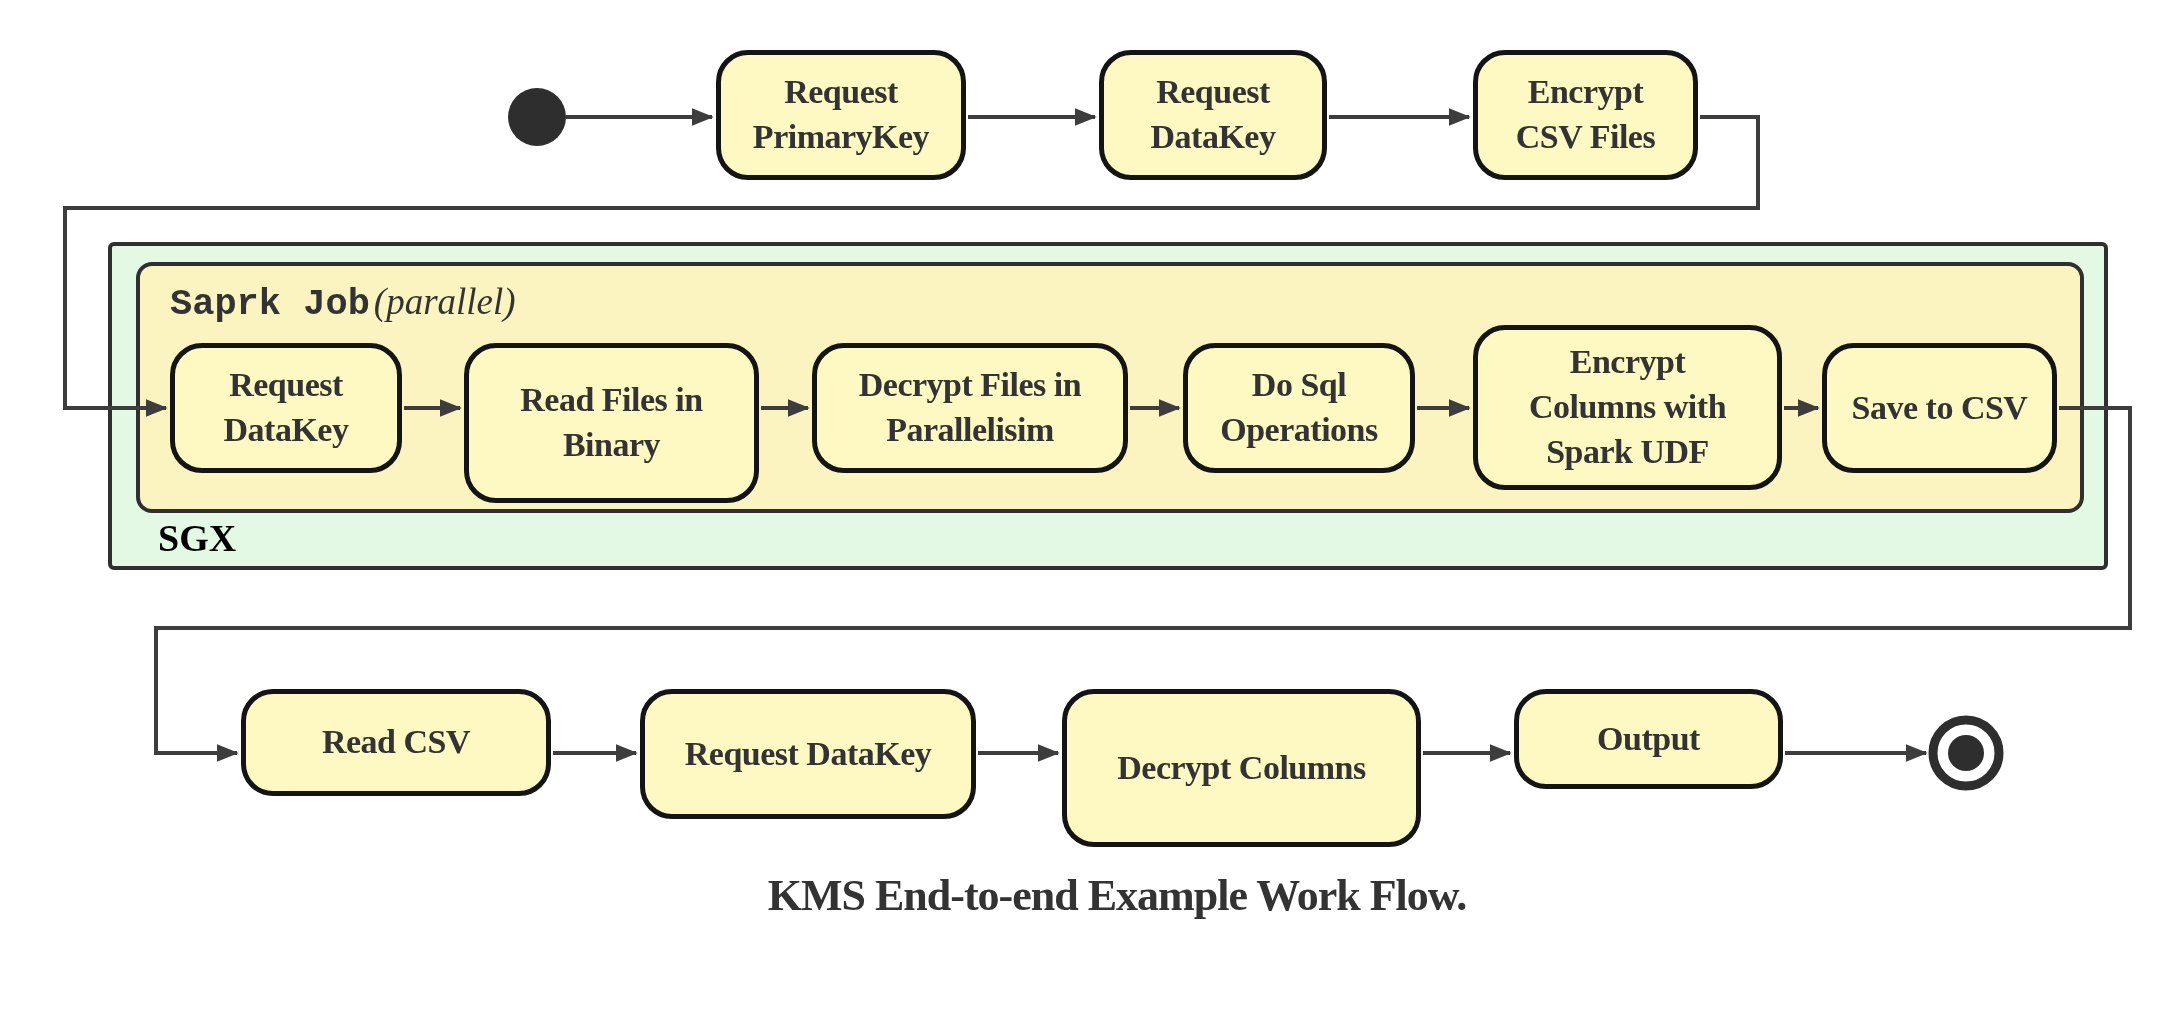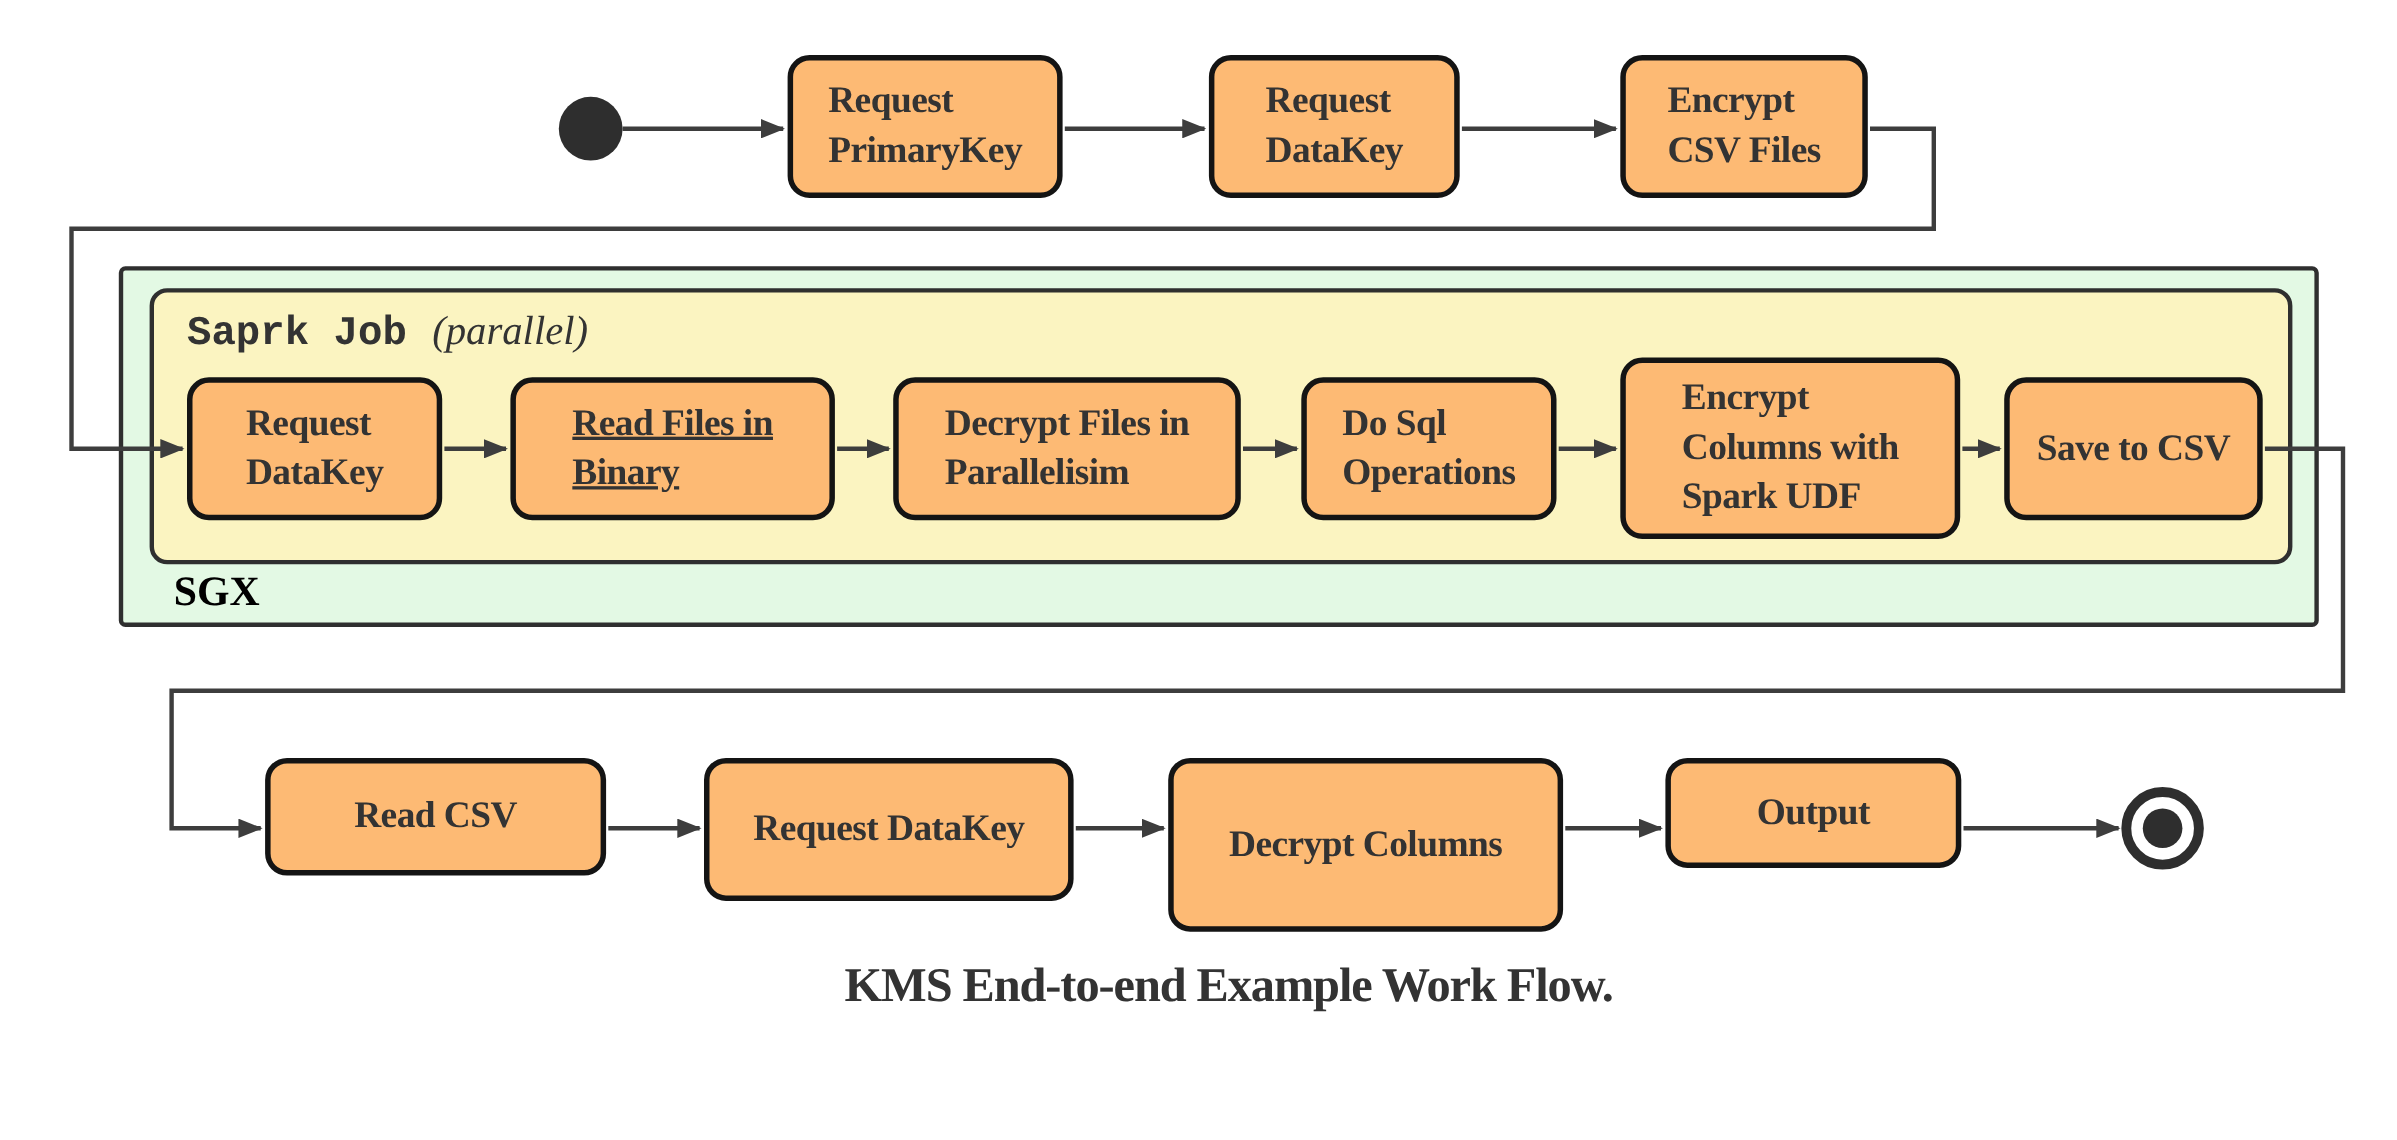--- a/index.html
+++ b/index.html
@@ -21,31 +21,31 @@
     position:absolute;box-sizing:border-box;
     left:24px;top:16px;width:1948px;height:251px;
     background:#fbf4c1;border:4px solid #2f2f2f;border-radius:16px;
   }
   .spark-title{
     position:absolute;left:30px;top:16px;
     font-size:37px;line-height:1.1;color:#333;
     white-space:nowrap;
   }
   .spark-title .b{font-weight:bold;font-family:Liberation Mono, monospace;}
-  .spark-title .i{font-style:italic;margin-left:23px;}
+  .spark-title .i{font-style:italic;margin-left:4px;}
   .sgx-title{
     position:absolute;left:46px;bottom:6px;
     font-size:38px;font-weight:bold;color:#000000;
   }
   
   .node{
     position:absolute;box-sizing:border-box;z-index:3;
-    background:#fdba74;border:5px solid #141414;border-radius:20px;
+    background:#fef9c3;border:5px solid #141414;border-radius:32px;
     display:flex;align-items:center;justify-content:center;
-    font-weight:bold;font-size:34px;line-height:1.32;
+    text-align:center;font-weight:bold;font-size:34px;line-height:1.32;
     color:#333333;white-space:pre-line;letter-spacing:-0.5px;
   }
   
   .edges{position:absolute;left:0;top:0;z-index:2;}
   .edge{fill:none;stroke:#3d3d3d;stroke-width:4px;}
   
   .caption{
     position:absolute;left:617px;top:870px;width:1000px;
     text-align:center;font-size:44px;font-weight:bold;color:#333;
     letter-spacing:-1px;z-index:3;white-space:nowrap;
@@ -99,21 +99,21 @@
 
   <div class="node" style="left:716px;top:50px;width:250px;height:130px;">Request
 PrimaryKey</div>
   <div class="node" style="left:1099px;top:50px;width:228px;height:130px;">Request
 DataKey</div>
   <div class="node" style="left:1473px;top:50px;width:225px;height:130px;">Encrypt
 CSV Files</div>
 
   <div class="node" style="left:170px;top:343px;width:232px;height:130px;">Request
 DataKey</div>
-  <div class="node" style="left:464px;top:343px;width:295px;height:130px;text-decoration:underline;">Read Files in
+  <div class="node" style="left:464px;top:343px;width:295px;height:160px;">Read Files in
 Binary</div>
   <div class="node" style="left:1183px;top:343px;width:232px;height:130px;">Do Sql
 Operations</div>
   <div class="node" style="left:812px;top:343px;width:316px;height:130px;">Decrypt Files in
 Parallelisim</div>
   <div class="node" style="left:1473px;top:325px;width:309px;height:165px;">Encrypt
 Columns with
 Spark UDF</div>
   <div class="node" style="left:1822px;top:343px;width:235px;height:130px;">Save to CSV</div>
 

